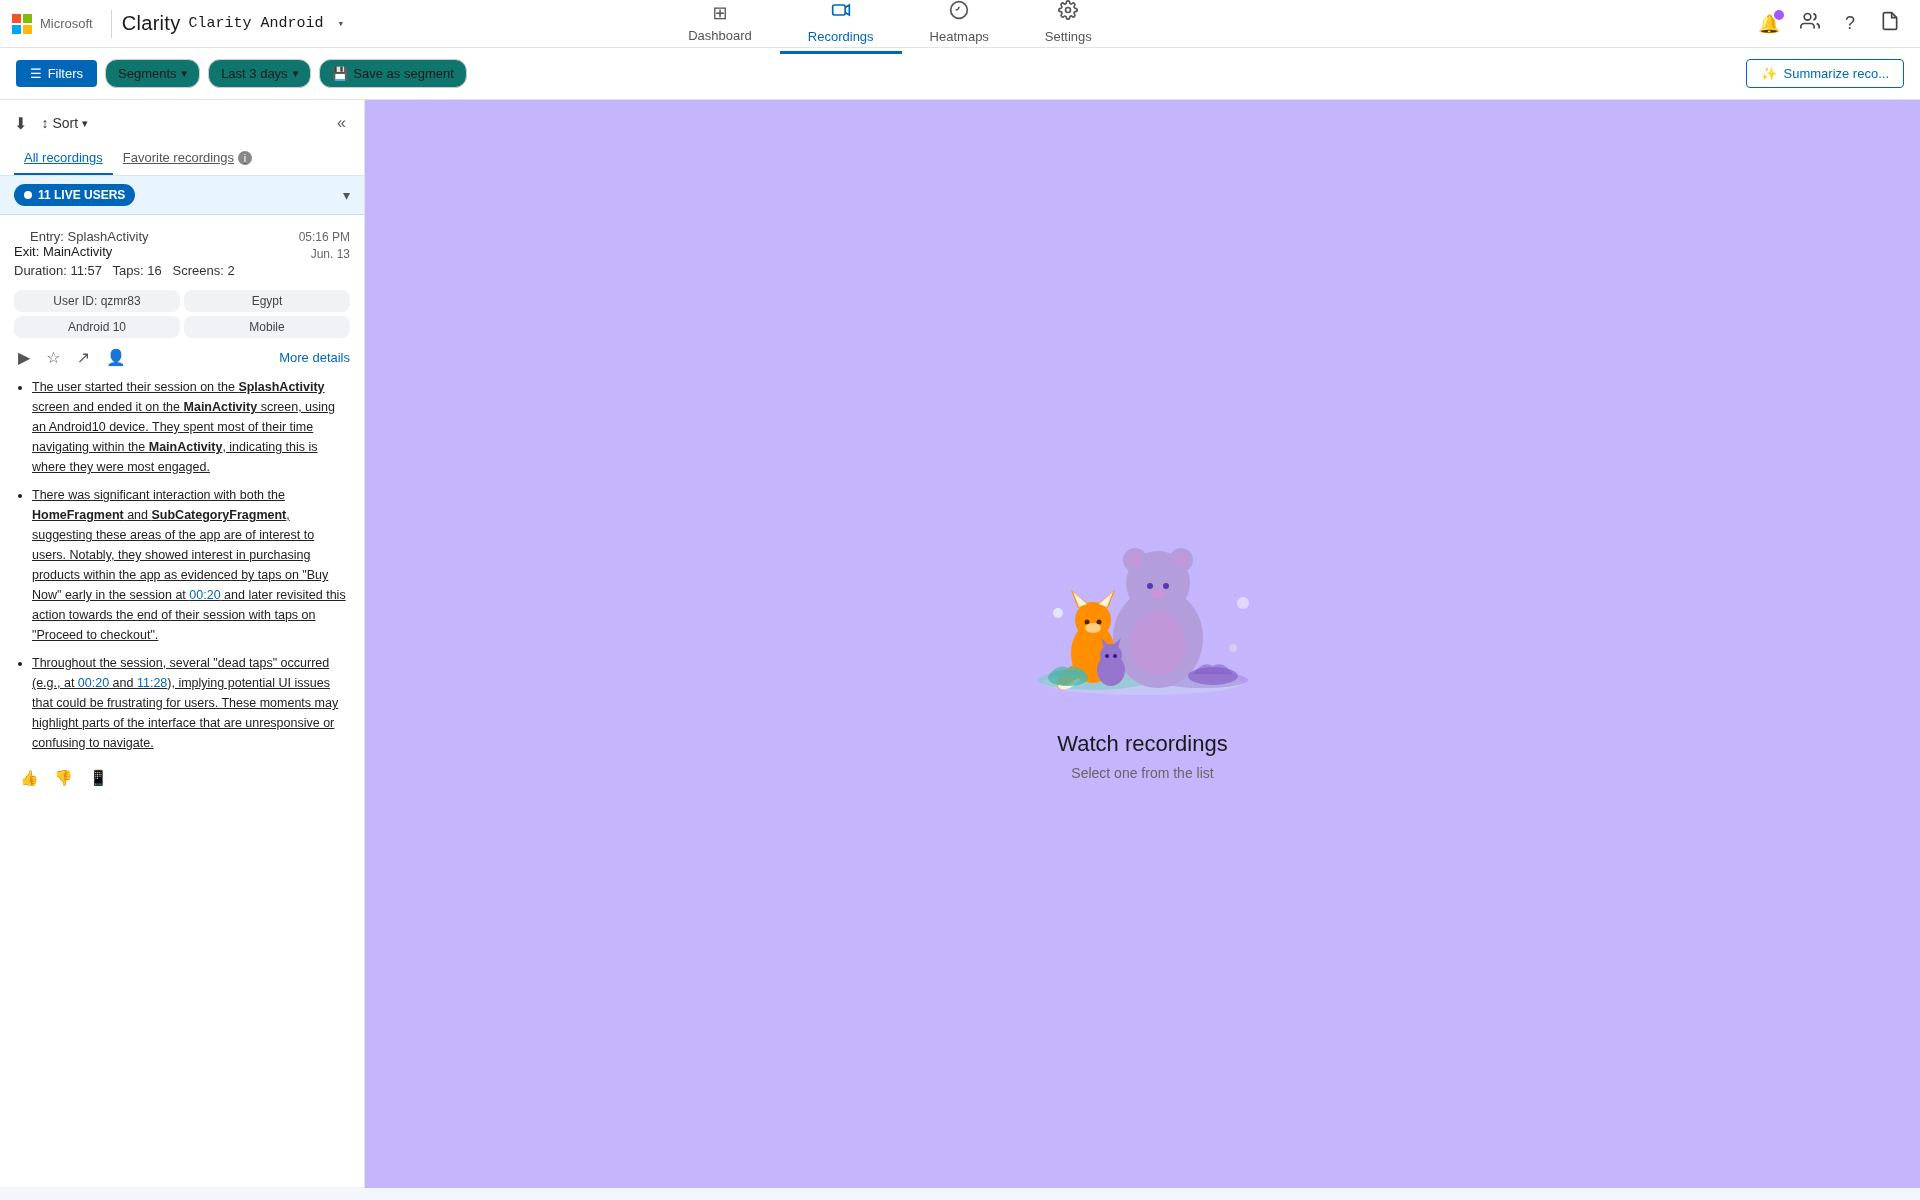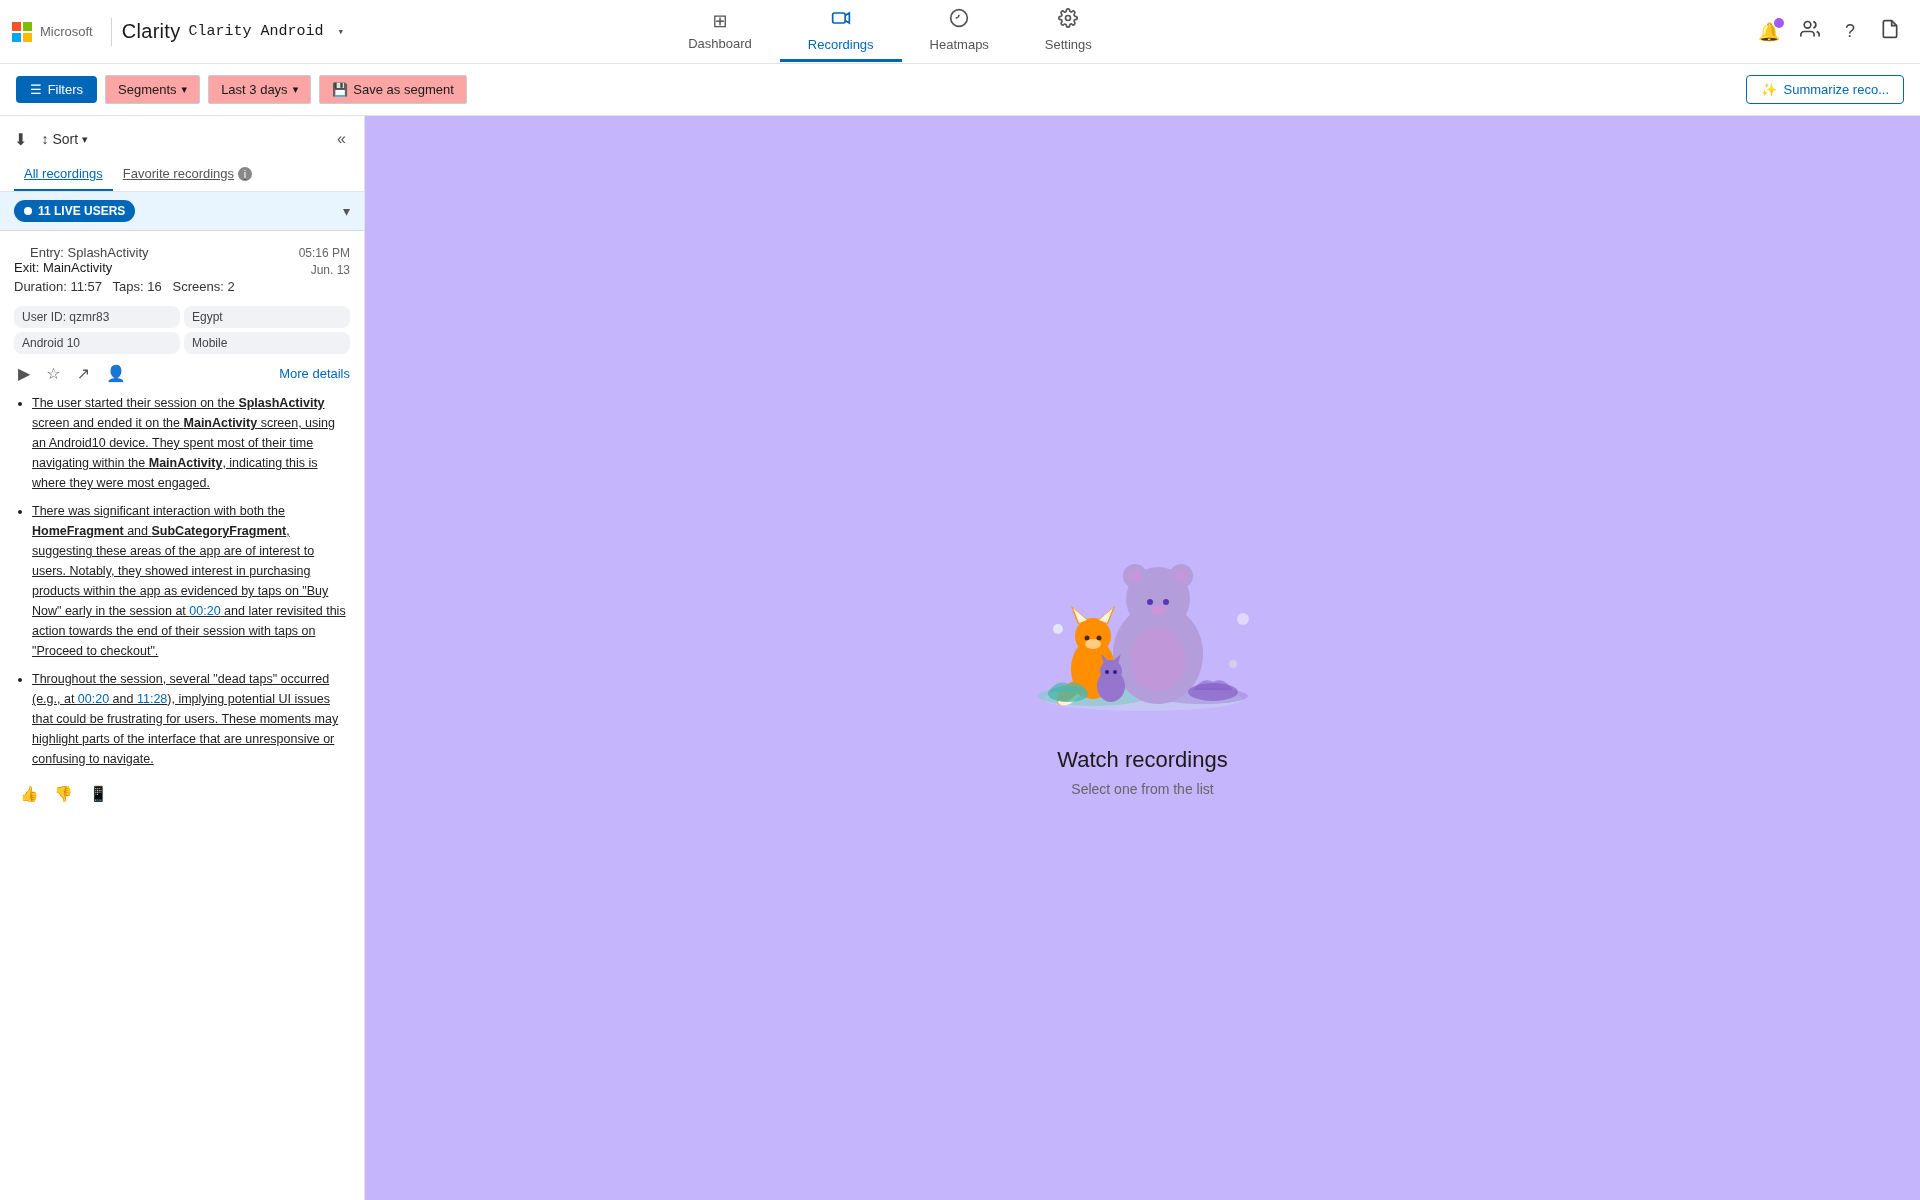--- a/index.html
+++ b/index.html
@@ -1,20 +1,20 @@
 <!DOCTYPE html>
 <html><head>
   <meta charset="utf-8">
   <style>
     * { box-sizing: border-box; margin: 0; padding: 0; }
     body { font-family: 'Segoe UI', Arial, sans-serif; font-size: 13px; background: #f3f6fb; color: #1a1a1a; height: 1200px; width: 1920px; overflow: hidden; }
 
     
     .topnav {
-      display: flex; align-items: center; height: 64px;
+      display: flex; align-items: center; height: 48px;
       background: #fff; border-bottom: 1px solid #e0e4ea;
       padding: 0 12px; gap: 0;
     }
     .ms-logo { display: flex; align-items: center; gap: 8px; margin-right: 8px; }
     .ms-grid { width: 20px; height: 20px; display: grid; grid-template-columns: 1fr 1fr; gap: 2px; }
     .ms-grid span { display: block; }
     .ms-grid span:nth-child(1) { background: #f35325; }
     .ms-grid span:nth-child(2) { background: #81bc06; }
     .ms-grid span:nth-child(3) { background: #05a6f0; }
     .ms-grid span:nth-child(4) { background: #ffba08; }
@@ -30,21 +30,21 @@
     .nav-icon-btn { width: 36px; height: 36px; display: flex; align-items: center; justify-content: center; border-radius: 50%; cursor: pointer; font-size: 18px; color: #444; position: relative; }
     .notif-badge { position: absolute; top: 4px; right: 4px; width: 10px; height: 10px; background: #a259ff; border-radius: 50%; }
 
     
     .toolbar {
       display: flex; align-items: center; height: 52px;
       background: #fff; border-bottom: 1px solid #e0e4ea;
       padding: 0 16px; gap: 8px;
     }
     .btn-filter { display: flex; align-items: center; gap: 6px; background: #0067b8; color: #fff; border: none; border-radius: 4px; padding: 6px 14px; cursor: pointer; font-size: 13px; font-weight: 500; }
-    .btn-outline { display: flex; align-items: center; gap: 5px; background: #fca5a5; color: #1a1a1a; border: 1px solid #c8cdd4; border-radius: 2px; padding: 6px 12px; cursor: pointer; font-size: 13px; }
+    .btn-outline { display: flex; align-items: center; gap: 5px; background: #0f766e; color: #1a1a1a; border: 1px solid #c8cdd4; border-radius: 12px; padding: 6px 12px; cursor: pointer; font-size: 13px; }
     .toolbar-spacer { flex: 1; }
     .btn-summarize { display: flex; align-items: center; gap: 6px; background: #fff; color: #0067b8; border: 1.5px solid #0067b8; border-radius: 4px; padding: 6px 14px; cursor: pointer; font-size: 13px; font-weight: 500; }
 
     
     .main { display: flex; height: calc(1200px - 60px - 52px); }
 
     
     .sidebar { width: 365px; min-width: 365px; background: #fff; border-right: 1px solid #e0e4ea; display: flex; flex-direction: column; overflow: hidden; }
     .sidebar-header { display: flex; align-items: center; padding: 10px 14px 0; gap: 8px; }
     .sort-btn { display: flex; align-items: center; gap: 4px; cursor: pointer; font-size: 14px; color: #333; font-weight: 500; padding: 4px 6px; border-radius: 4px; }
@@ -68,21 +68,21 @@
     
     .recording-card { padding: 14px 14px 8px; border-bottom: 1px solid #eef0f4; background: #fff; cursor: pointer; }
     .rec-top { display: flex; justify-content: space-between; align-items: flex-start; margin-bottom: 4px; }
     .rec-entry { font-size: 13px; color: #1a1a1a; margin-left: 16px; }
     .rec-entry span { font-weight: 400; color: #444; }
     .rec-time { font-size: 12px; color: #666; text-align: right; line-height: 1.4; }
     .rec-exit { font-size: 13px; color: #1a1a1a; margin-bottom: 4px; }
     .rec-meta { font-size: 13px; color: #333; margin-bottom: 8px; }
     .rec-meta strong { font-weight: 500; }
     .rec-tags { display: grid; grid-template-columns: 1fr 1fr; gap: 4px; margin-bottom: 8px; }
-    .rec-tag { background: #f0f2f5; border-radius: 8px; padding: 4px 8px; font-size: 12px; color: #444; text-align: left; }
+    .rec-tag { background: #f0f2f5; border-radius: 8px; padding: 4px 8px; font-size: 12px; color: #444; text-align: center; }
     .rec-actions { display: flex; align-items: center; gap: 8px; margin-bottom: 8px; }
     .rec-action-icon { font-size: 16px; color: #555; cursor: pointer; padding: 2px 4px; border-radius: 3px; }
     .more-details-link { margin-left: auto; color: #0067b8; font-size: 13px; cursor: pointer; text-decoration: none; }
 
     
     .ai-summary { font-size: 12.5px; line-height: 1.6; color: #222; padding: 0 2px; }
     .ai-summary ul { padding-left: 16px; }
     .ai-summary li { margin-bottom: 8px; text-decoration: underline; }
     .ai-summary strong { font-weight: 600; }
     .ai-summary .timestamp { color: #0067b8; font-weight: 500; }

